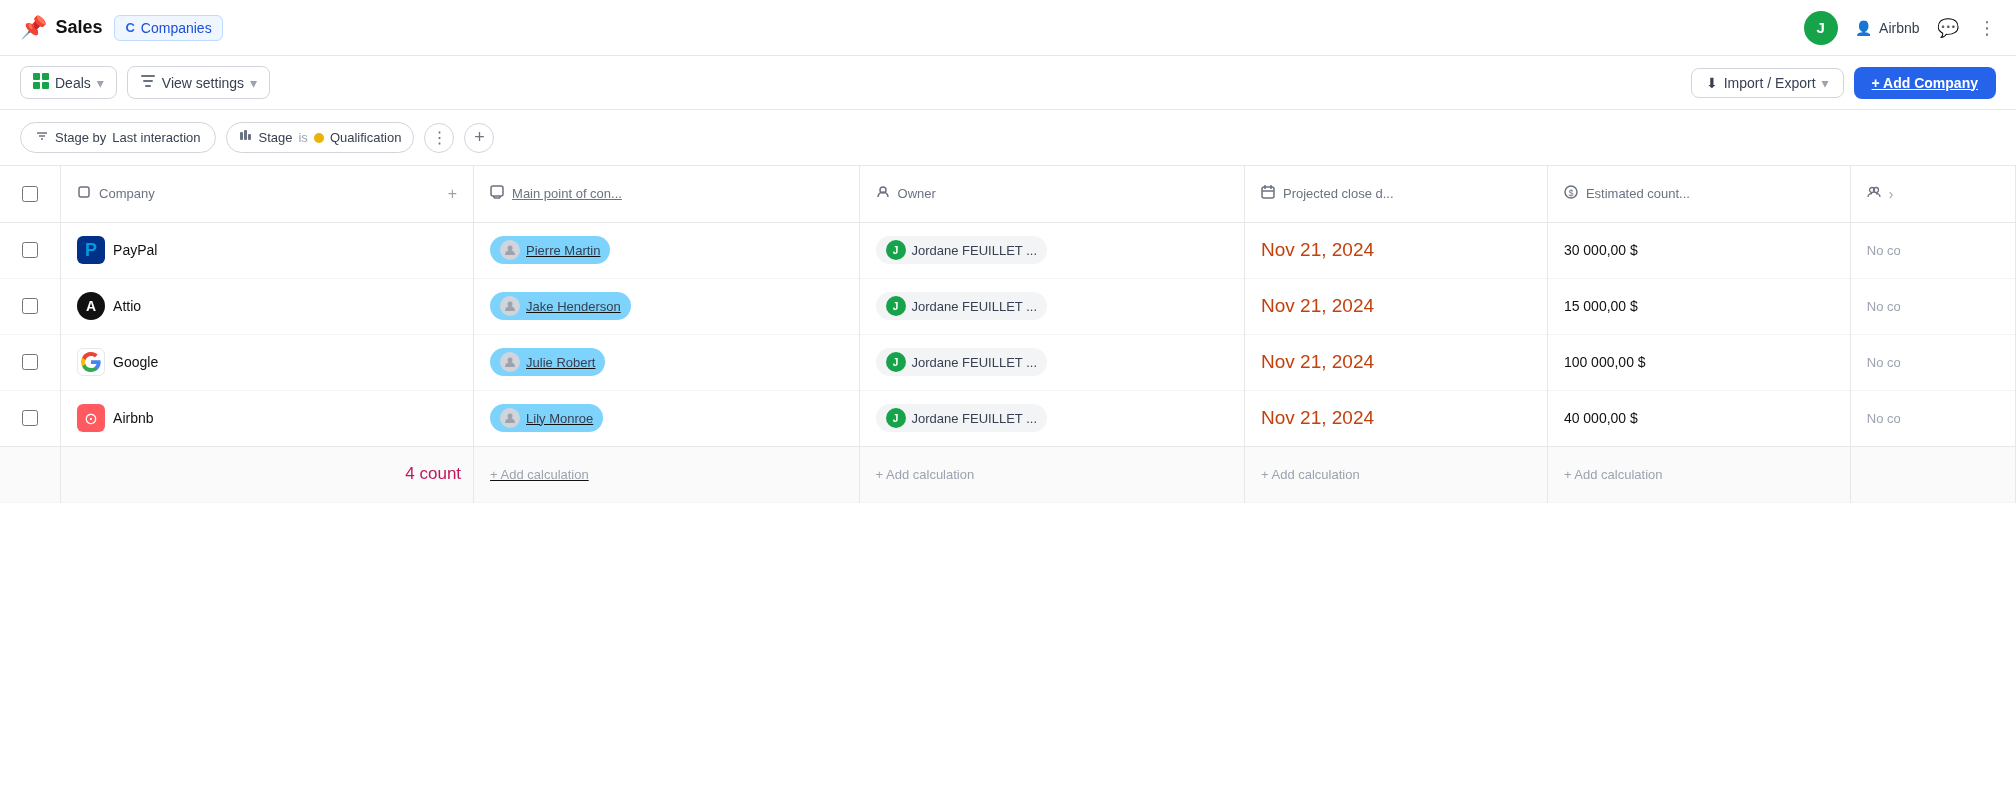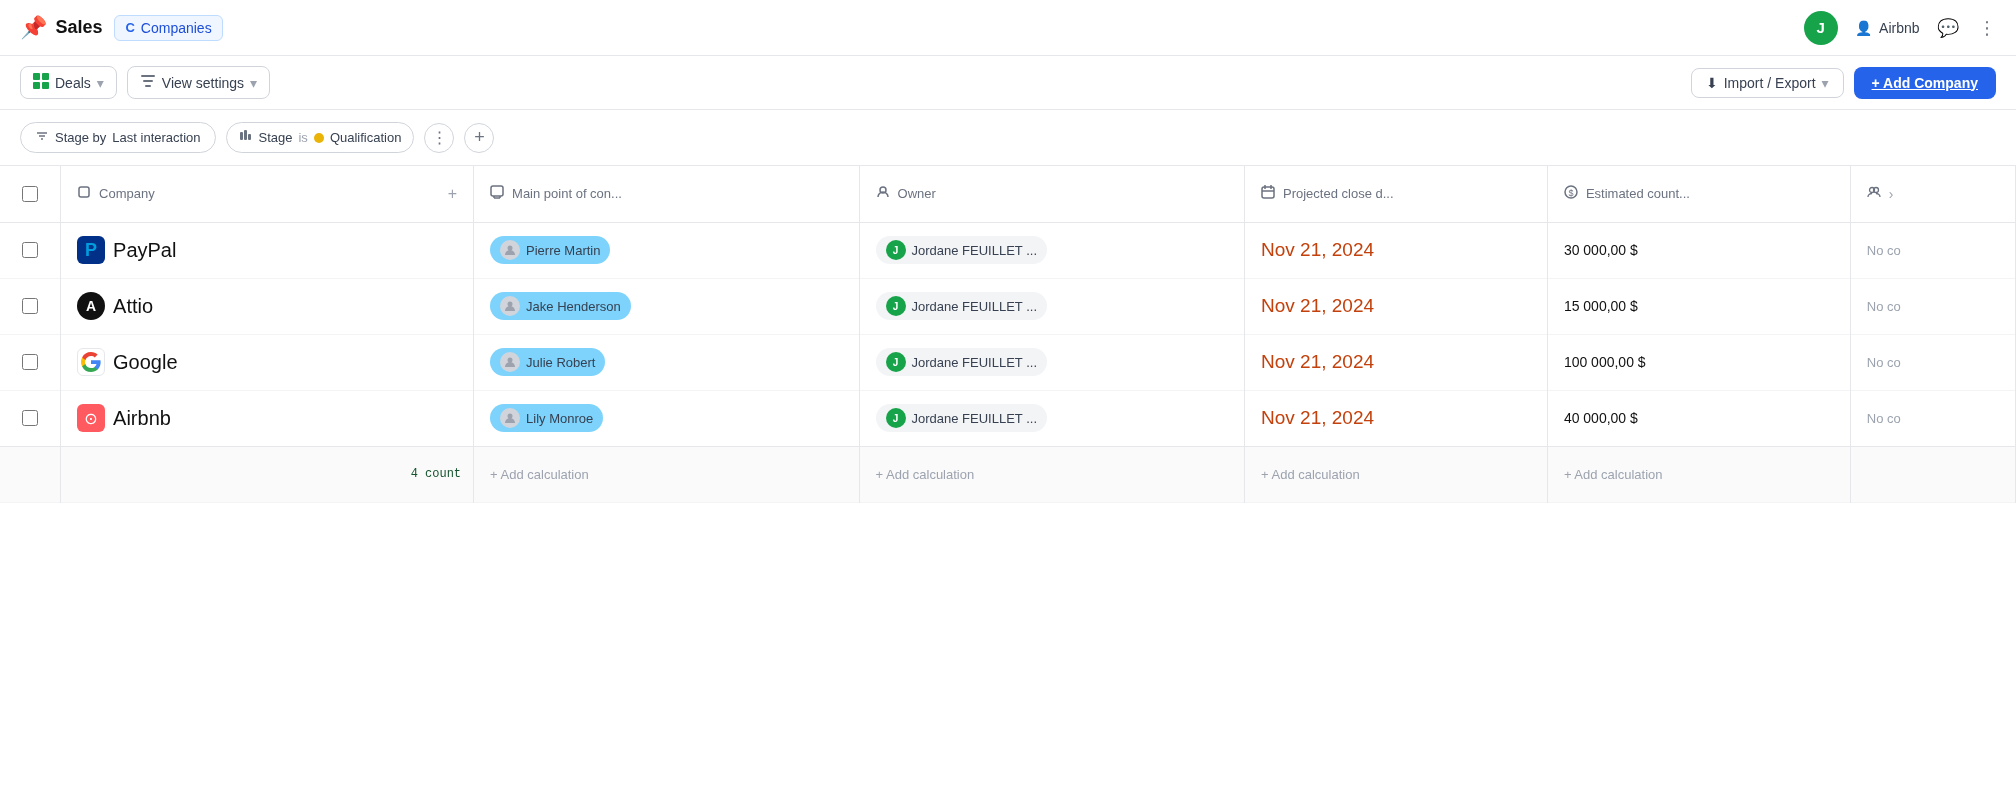--- a/index.html
+++ b/index.html
@@ -93,30 +93,30 @@
     thead tr { border-bottom: 1px solid #e5e7eb; }
     tbody tr { border-bottom: 1px solid #f3f4f6; }
     th, td { padding: 0; height: 56px; text-align: left; vertical-align: middle; }
     th { font-weight: 500; color: #6b7280; font-size: 13px; background: #fff; border-right: 1px solid #e5e7eb; }
     td { border-right: 1px solid #e5e7eb; }
     .th-inner, .td-inner { display: flex; align-items: center; gap: 8px; padding: 0 16px; }
 
     
     .col-check { width: 44px; }
     .col-company { width: 300px; }
-    .col-contact { width: 280px; }
+    .col-contact { width: 280px; text-decoration: underline; }
     .col-owner { width: 280px; }
     .col-close { width: 220px; }
     .col-contract { width: 220px; }
     .col-extra { width: 120px; }
 
     .checkbox-cell { display: flex; align-items: center; justify-content: center; padding: 0; }
     input[type="checkbox"] { width: 16px; height: 16px; cursor: pointer; accent-color: #2563eb; }
 
-    .company-name { font-weight: 500; font-size: 20px; color: #111; }
+    .company-name { font-weight: 500; font-size: 14px; color: #111; }
     .company-logo {
       width: 28px; height: 28px; border-radius: 6px;
       display: flex; align-items: center; justify-content: center;
       font-size: 16px; flex-shrink: 0;
     }
 
     .contact-pill {
       display: flex; align-items: center; gap: 6px;
       background: #7dd3fc; border-radius: 20px;
       padding: 4px 10px; font-size: 13px; color: #374151;
@@ -129,21 +129,21 @@
       padding: 4px 10px; font-size: 13px; color: #374151;
     }
     .owner-avatar { width: 20px; height: 20px; border-radius: 50%; background: #16a34a; display: flex; align-items: center; justify-content: center; font-size: 10px; color: #fff; font-weight: 700; }
 
     .date-text { font-size: 19px; color: #c2410c; padding: 0 16px; }
     .amount-text { font-size: 14px; color: #111; padding: 0 16px; text-align: left; width: 100%; display: block; }
     .muted-text { font-size: 13px; color: #9ca3af; padding: 0 16px; }
 
     
     .footer-row td { background: #fafafa; border-top: 1px solid #e5e7eb; }
-    .count-text { font-size: 12px; color: #14532d; text-align: right; padding-right: 12px; font-weight: 500; font-family: Liberation Mono, monospace; }
+    .count-text { font-size: 17px; color: #be185d; text-align: right; padding-right: 12px; font-weight: 500; }
     .add-calc { font-size: 13px; color: #9ca3af; cursor: pointer; }
     .plus-btn { color: #9ca3af; cursor: pointer; font-size: 16px; margin-left: auto; }
 
     .chevron-right { color: #9ca3af; font-size: 14px; cursor: pointer; }
   </style>
 </head>
 <body>
 
 <div class="topbar">
   <div class="topbar-left">

